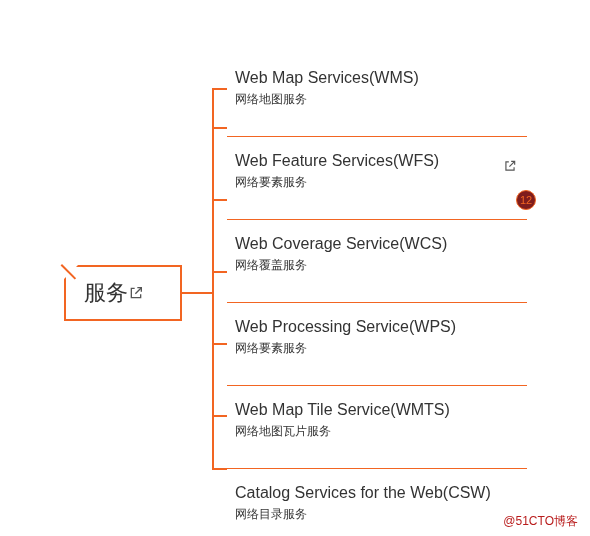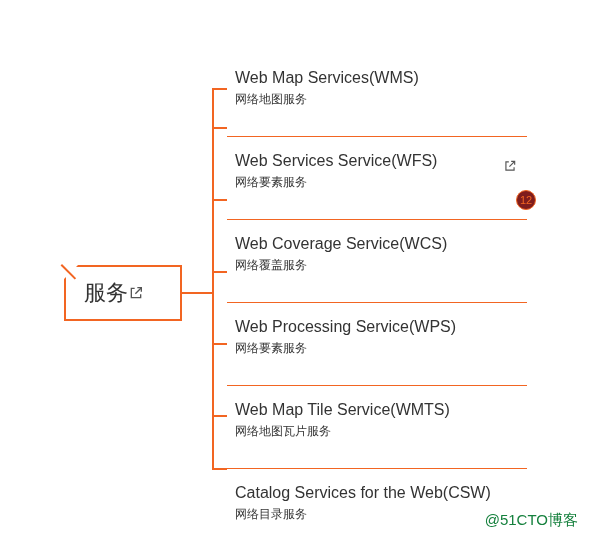--- a/index.html
+++ b/index.html
@@ -110,22 +110,22 @@
     color: #f26522;
     display: flex;
     align-items: center;
     justify-content: center;
     background: #7f1d1d;
   }
   .watermark {
     position: absolute;
     right: 12px;
     bottom: 6px;
-    font-size: 15px;
-    color: #15803d;
+    font-size: 12px;
+    color: #b91c1c;
   }
 </style>
 </head>
 <body>
 
 <div class="canvas">
 
   <div class="trunk-v"></div>
   <div class="trunk-h"></div>
   <div class="branch-h" style="top:88px"></div>
@@ -146,21 +146,21 @@
       </svg>
     </span>
   </div>
 
   <div class="children">
     <div class="child">
       <div class="en">Web Map Services(WMS)</div>
       <div class="zh">网络地图服务</div>
     </div>
     <div class="child">
-      <div class="en">Web Services Service(WFS)</div>
+      <div class="en">Web Feature Services(WFS)</div>
       <div class="zh">网络要素服务</div>
       <span class="ext-small">
         <svg viewBox="0 0 24 24" fill="none" stroke="#555" stroke-width="2">
           <path d="M14 4h6v6"></path>
             <path d="M20 4l-9 9"></path>
             <path d="M19 14v5H5V5h5"></path>
         </svg>
       </span>
     </div>
     <div class="child">

